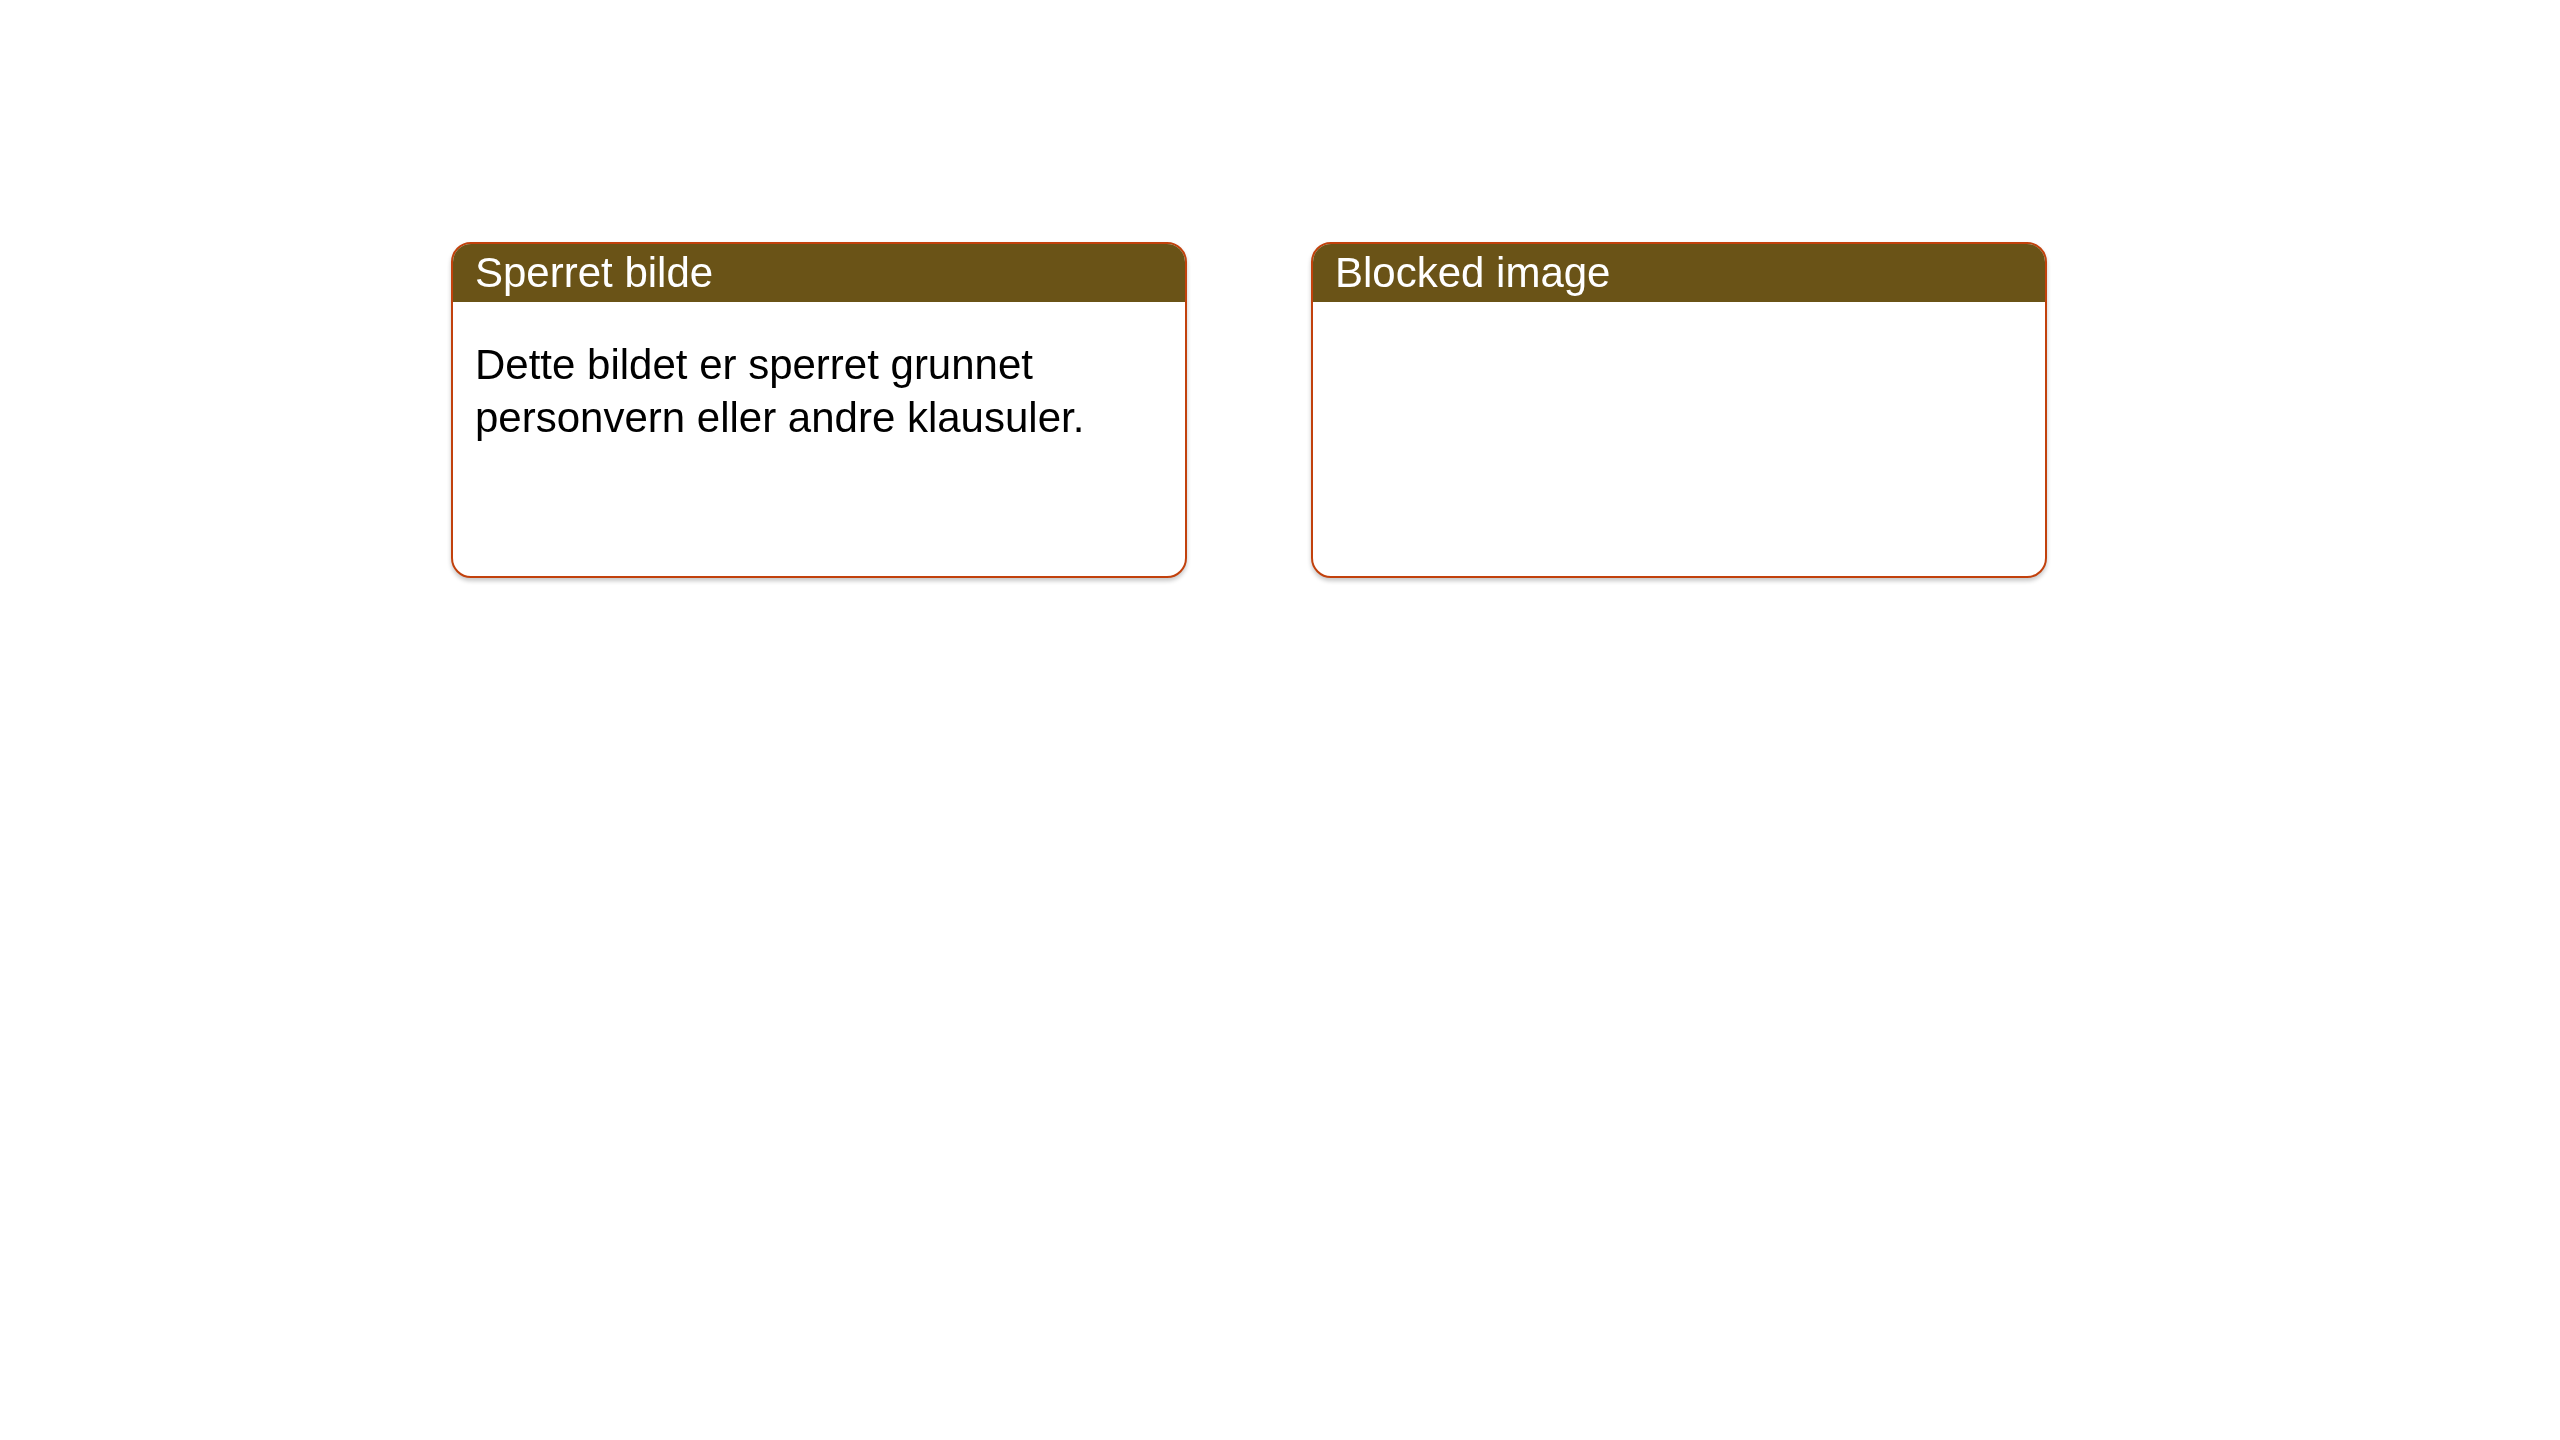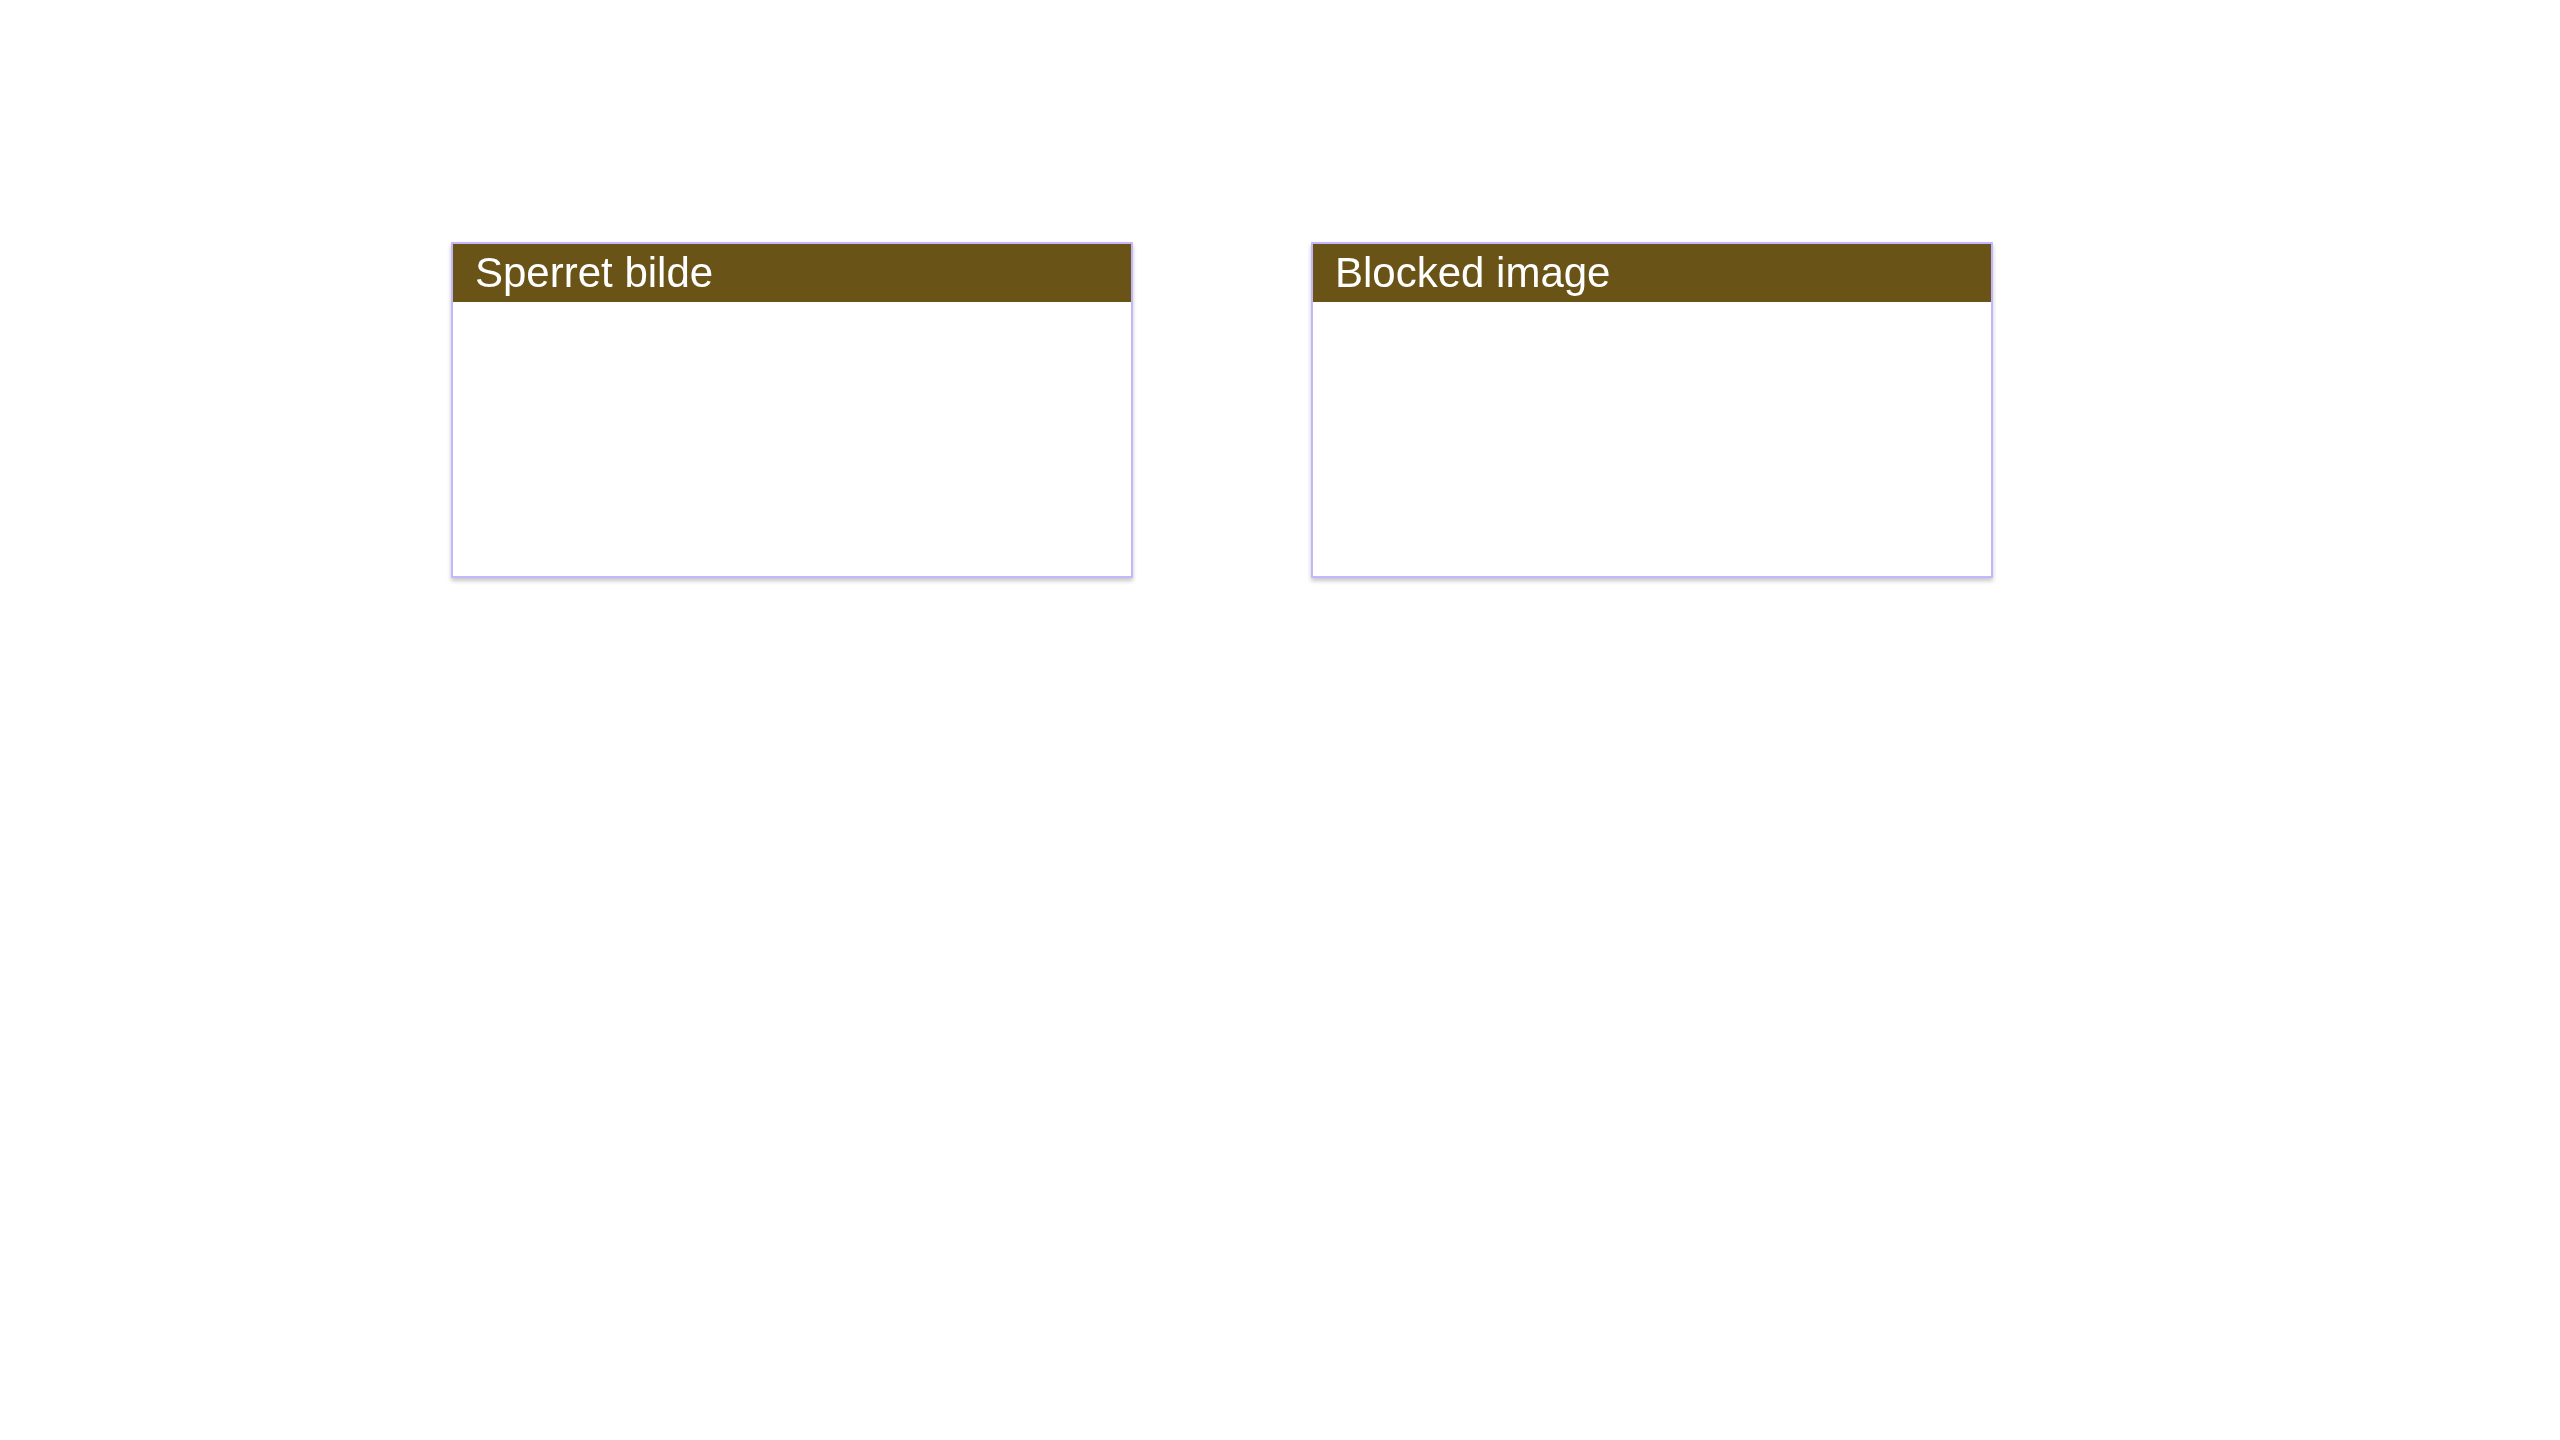--- a/index.html
+++ b/index.html
@@ -8,26 +8,26 @@
     background: #ffffff;
     width: 2560px;
     height: 1440px;
     font-family: "Liberation Sans", "DejaVu Sans", sans-serif;
     position: relative;
     overflow: hidden;
   }
   .card {
     position: absolute;
     top: 242px;
-    width: 682px;
+    width: 736px;
     height: 336px;
     box-sizing: border-box;
     background: #ffffff;
-    border: 2px solid #c4b5fd;
-    border-radius: 1px;
+    border: 2px solid #c2410c;
+    border-radius: 20px;
     overflow: hidden;
     box-shadow: 0 3px 4px rgba(0, 0, 0, 0.22);
   }
   .card.card-no { left: 451px; }
   .card.card-en { left: 1311px; }
   .card-header {
     background: #6a5317;
     height: 58px;
     display: flex;
     align-items: center;
@@ -47,19 +47,21 @@
     white-space: pre-line;
   }
 </style>
 </head>
 <body>
 
 <div class="card card-no">
   <div class="card-header">
     <span class="card-title">Sperret bilde</span>
   </div>
+  <div class="card-body">Dette bildet er sperret grunnet
+personvern eller andre klausuler.</div>
 </div>
 
 <div class="card card-en">
   <div class="card-header">
     <span class="card-title">Blocked image</span>
   </div>
 </div>
 
 </body></html>

